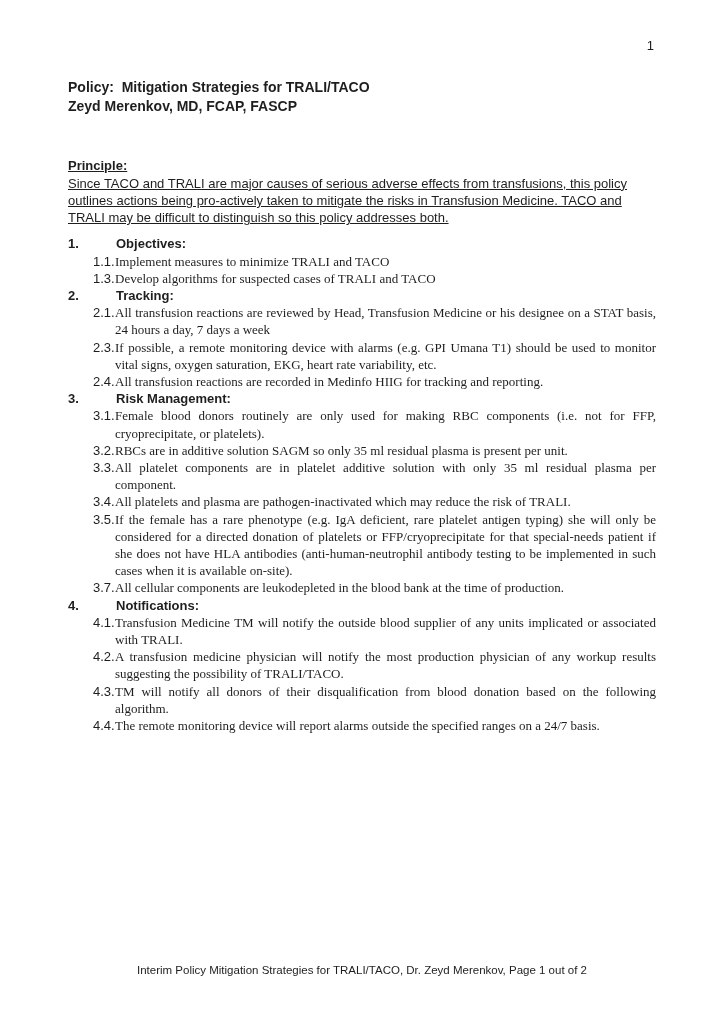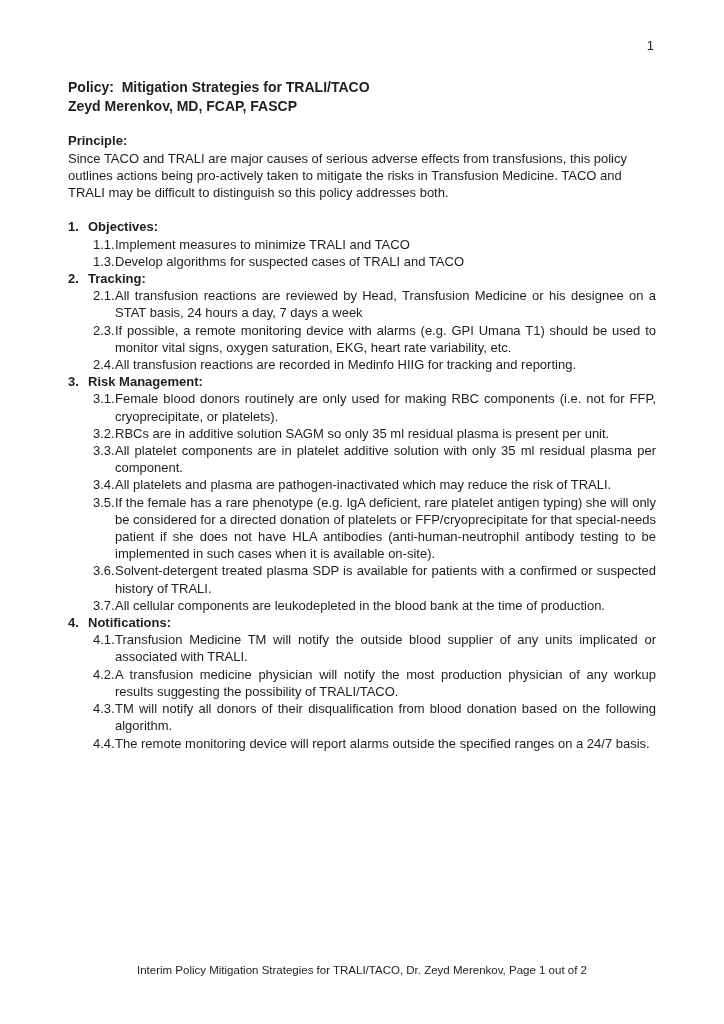--- a/index.html
+++ b/index.html
@@ -26,55 +26,57 @@
   .content {
     position: absolute;
     top: 78px;
     left: 68px;
     width: 588px;
   }
   .header-block {
     font-size: 14px;
     font-weight: bold;
     line-height: 19.3px;
-    margin-bottom: 15px;
+    margin-bottom: 40px;
   }
   .doc-title { white-space: pre-wrap; }
   .principle-block {
     font-size: 13px;
     line-height: 17.2px;
-    margin-bottom: 17px;
+    margin-bottom: 9px;
+    text-decoration: underline;
   }
   .principle-label {
     font-weight: bold;
     margin-bottom: 1px;
   }
   .sections {
     font-size: 13px;
     line-height: 17.2px;
   }
   .sec-head {
     display: flex;
     font-weight: bold;
   }
   .sec-num {
     flex: 0 0 20px;
   }
-  .sec-title { flex: 1; }
+  .sec-title { flex: 1; margin-left: 28px; }
   .item {
     display: flex;
     margin-left: 25px;
   }
   .item-num {
     flex: 0 0 22px;
     flex-shrink: 0;
   }
   .item-text {
     flex: 1;
     text-align: justify;
+    font-family: Liberation Serif, serif;
   }
   .footer {
     position: absolute;
     top: 963px;
     left: 0;
     width: 724px;
     text-align: center;
     font-size: 11.5px;
     line-height: 14px;
     color: #1e1e1e;
@@ -151,24 +153,20 @@
           </div>
           <div class="item">
             <span class="item-num">3.4.</span>
             <span class="item-text">All platelets and plasma are pathogen-inactivated which may reduce the risk of TRALI.</span>
           </div>
           <div class="item">
             <span class="item-num">3.5.</span>
             <span class="item-text">If the female has a rare phenotype (e.g. IgA deficient, rare platelet antigen typing) she will only be considered for a directed donation of platelets or FFP/cryoprecipitate for that special-needs patient if she does not have HLA antibodies (anti-human-neutrophil antibody testing to be implemented in such cases when it is available on-site).</span>
           </div>
           <div class="item">
-            <span class="item-num">3.6.</span>
-            <span class="item-text">Solvent-detergent treated plasma SDP is available for patients with a confirmed or suspected history of TRALI.</span>
-          </div>
-          <div class="item">
             <span class="item-num">3.7.</span>
             <span class="item-text">All cellular components are leukodepleted in the blood bank at the time of production.</span>
           </div>
         </div>
         <div class="section">
           <div class="sec-head">
             <span class="sec-num">4.</span>
             <span class="sec-title">Notifications:</span>
           </div>
           <div class="item">

